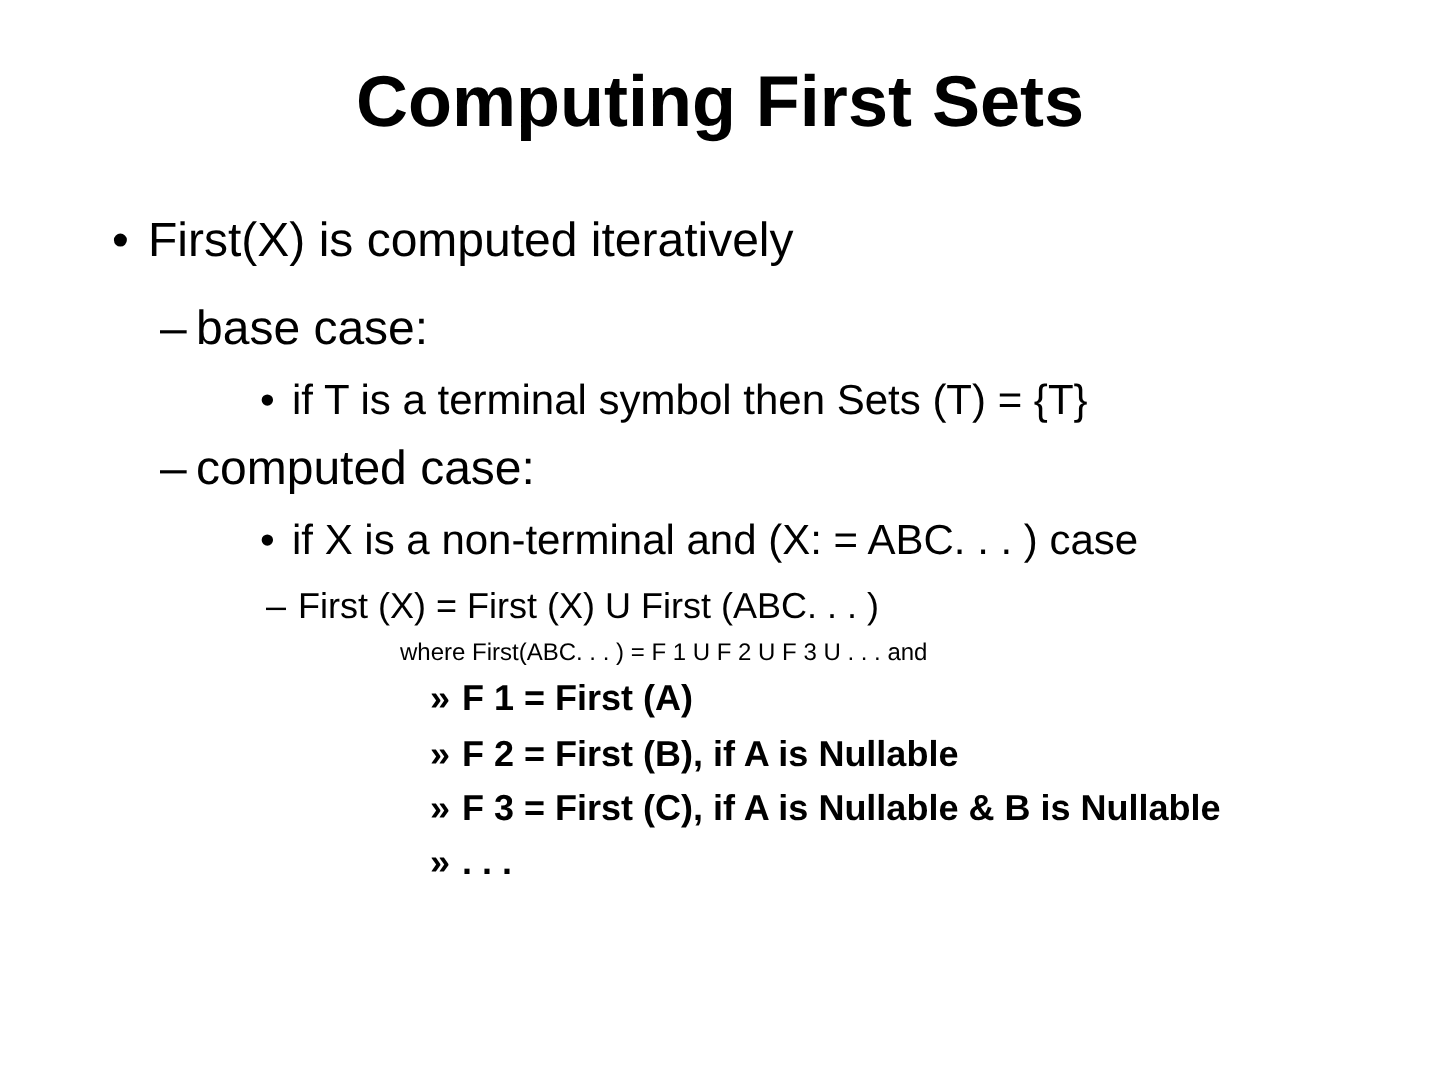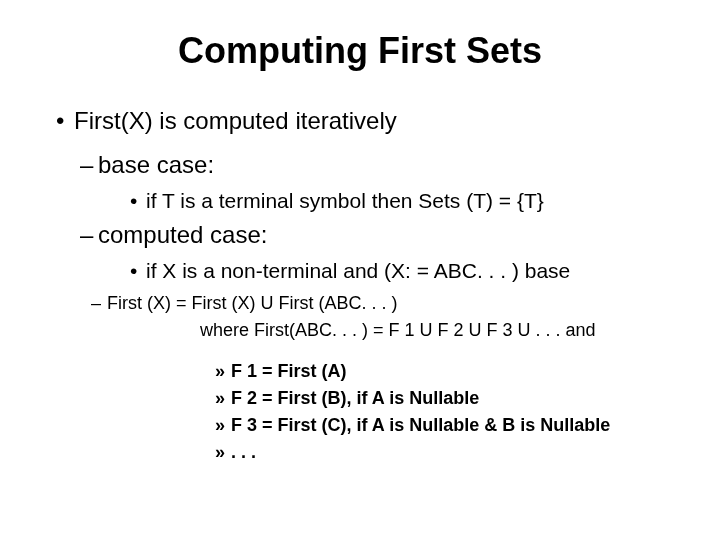--- a/index.html
+++ b/index.html
@@ -45,32 +45,32 @@
       font-size: 21px;
       margin-left: 90px;
       margin-bottom: 8px;
     }
     .level3 .bullet {
       display: inline-block;
       width: 16px;
     }
     .level4 {
       font-size: 18px;
-      margin-left: 51px;
+      margin-left: 93px;
       margin-bottom: 3px;
       line-height: 1.35;
     }
     .level4 .dash {
       display: inline-block;
       width: 16px;
     }
     .level4-indent {
-      font-size: 18px;
+      font-size: 12px;
       margin-left: 160px;
-      margin-bottom: 16px;
+      margin-bottom: 3px;
       line-height: 1.35;
     }
     .level5 {
       font-size: 18px;
       margin-left: 175px;
       margin-bottom: 3px;
       line-height: 1.35;
       font-weight: bold;
     }
     .level5 .raquo {
@@ -93,21 +93,21 @@
 
 <div class="level3">
   <span class="bullet">•</span><span>if T is a terminal symbol then Sets (T) = {T}</span>
 </div>
 
 <div class="level2">
   <span class="dash">–</span><span>computed case:</span>
 </div>
 
 <div class="level3">
-  <span class="bullet">•</span><span>if X is a non-terminal and (X: = ABC. . . ) base</span>
+  <span class="bullet">•</span><span>if X is a non-terminal and (X: = ABC. . . ) case</span>
 </div>
 
 <div class="level4">
   <span class="dash">–</span><span>First (X) = First (X) U First (ABC. . . )</span>
 </div>
 
 <div class="level4-indent">
   <span>where First(ABC. . . ) = F 1 U F 2 U F 3 U . . . and</span>
 </div>
 

